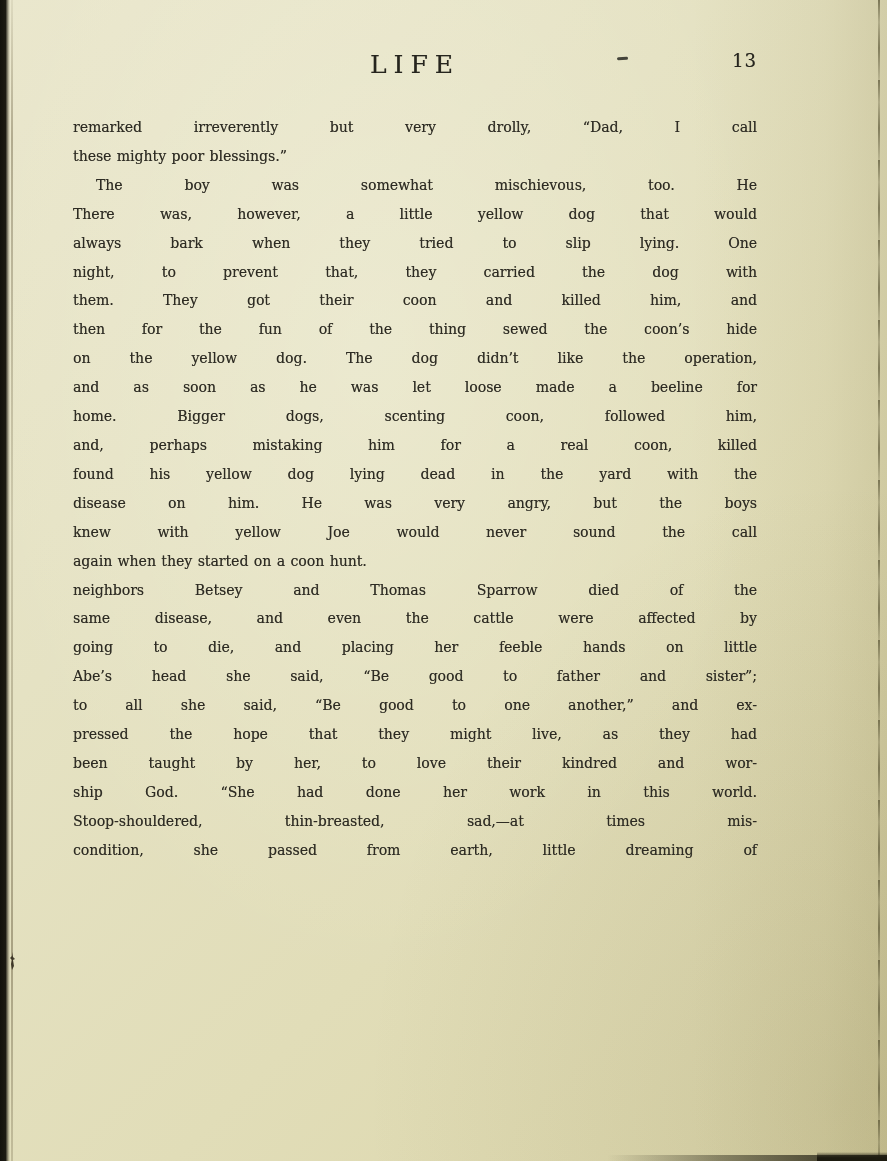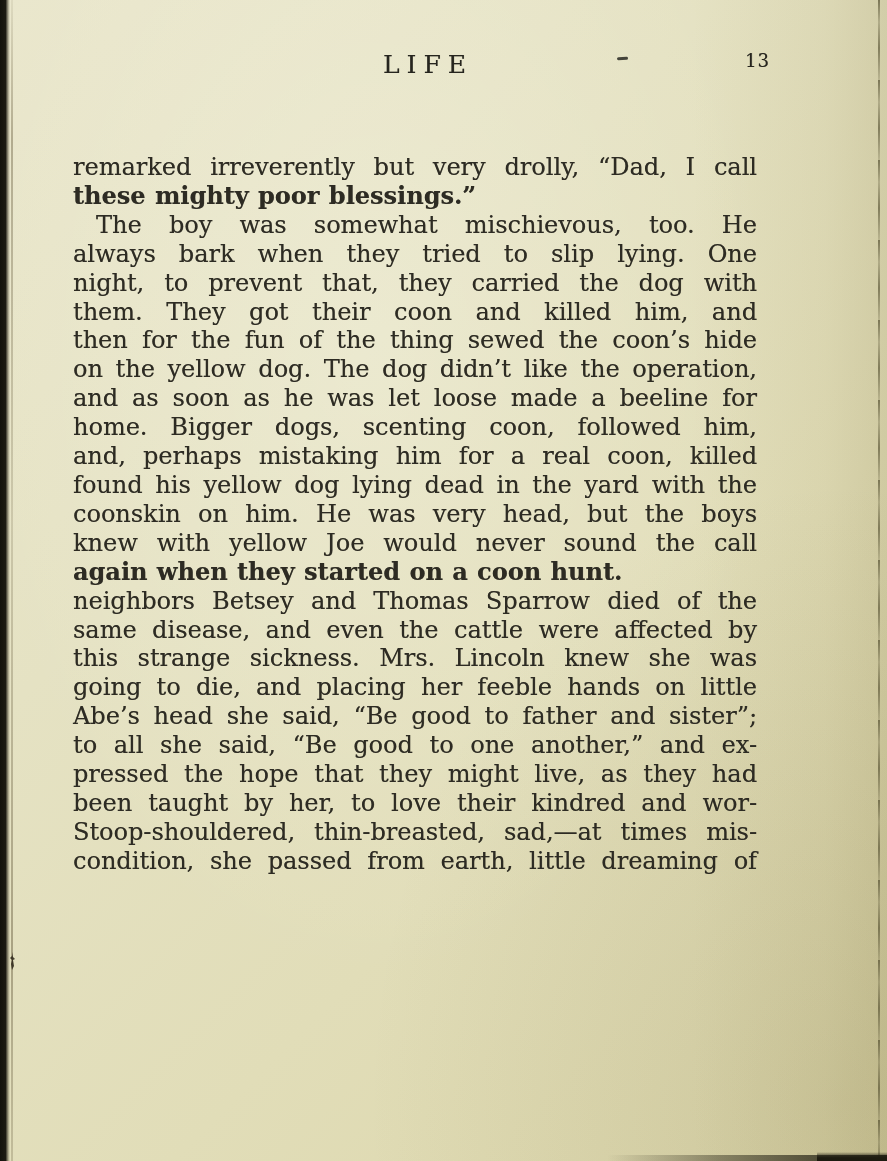--- a/index.html
+++ b/index.html
@@ -48,47 +48,46 @@
   }
   .dash-artifact {
     position: absolute; left: 617px; top: 57px; width: 11px; height: 3px;
     background: #44443a; border-radius: 2px; transform: rotate(-2deg);
   }
   .stitch-mark {
     position: absolute; left: 8px; top: 951px; width: 9px; height: 20px;
   }
   
   .header {
-    position: absolute; left: 86px; top: 50px; width: 684px; height: 34px;
+    position: absolute; left: 73px; top: 50px; width: 684px; height: 34px;
   }
   .header-title {
     position: absolute; left: 0; right: 0; text-align: center;
     font-size: 25px; letter-spacing: 7px; color: #26251e;
     text-shadow: 0.3px 0.3px 0.4px rgba(38,37,30,0.55);
   }
   .header-pageno {
     position: absolute; right: 0; top: 0;
     font-size: 18px; letter-spacing: 1px; color: #26251e;
     text-shadow: 0.3px 0.3px 0.4px rgba(38,37,30,0.55);
   }
   
   .text-block {
     position: absolute; left: 73px; top: 113px; width: 684px;
     color: #2d2b23;
-    font-size: 24px; line-height: 28.9px;
+    font-size: 14px; line-height: 28.9px;
     text-shadow: 0.25px 0.25px 0.35px rgba(45,43,35,0.55);
-    margin-top: 40px;
   }
   .line {
     text-align: justify;
     text-align-last: justify;
     white-space: normal;
     word-spacing: 1px;
   }
-  .line.no-justify { text-align-last: left; font-weight: bold; }
+  .line.no-justify { text-align-last: left; }
   .line.indent { padding-left: 23px; }
 </style>
 </head>
 <body>
 
 <div class="page">
 
   <div class="vignette"></div>
 
   <div class="edge-strip-left"></div>
@@ -104,37 +103,38 @@
 
   <div class="header">
     <div class="header-title">LIFE</div>
     <div class="header-pageno">13</div>
   </div>
 
   <div class="text-block" style="color: rgb(45, 43, 35);">
       <div class="line">remarked irreverently but very drolly, “Dad, I call</div>
       <div class="line no-justify">these mighty poor blessings.”</div>
       <div class="line indent">The boy was somewhat mischievous, too. He</div>
+      <div class="line">There was, however, a little yellow dog that would</div>
       <div class="line">always bark when they tried to slip lying. One</div>
       <div class="line">night, to prevent that, they carried the dog with</div>
       <div class="line">them. They got their coon and killed him, and</div>
       <div class="line">then for the fun of the thing sewed the coon’s hide</div>
       <div class="line">on the yellow dog. The dog didn’t like the operation,</div>
       <div class="line">and as soon as he was let loose made a beeline for</div>
       <div class="line">home. Bigger dogs, scenting coon, followed him,</div>
       <div class="line">and, perhaps mistaking him for a real coon, killed</div>
       <div class="line">found his yellow dog lying dead in the yard with the</div>
-      <div class="line">coonskin on him. He was very head, but the boys</div>
+      <div class="line">disease on him. He was very angry, but the boys</div>
       <div class="line">knew with yellow Joe would never sound the call</div>
       <div class="line no-justify">again when they started on a coon hunt.</div>
       <div class="line">neighbors Betsey and Thomas Sparrow died of the</div>
       <div class="line">same disease, and even the cattle were affected by</div>
-      <div class="line">this strange sickness. Mrs. Lincoln knew she was</div>
       <div class="line">going to die, and placing her feeble hands on little</div>
       <div class="line">Abe’s head she said, “Be good to father and sister”;</div>
       <div class="line">to all she said, “Be good to one another,” and ex-</div>
       <div class="line">pressed the hope that they might live, as they had</div>
       <div class="line">been taught by her, to love their kindred and wor-</div>
+      <div class="line">ship God. “She had done her work in this world.</div>
       <div class="line">Stoop-shouldered, thin-breasted, sad,—at times mis-</div>
       <div class="line">condition, she passed from earth, little dreaming of</div>
     </div>
 
 </div>
 
 </body></html>

